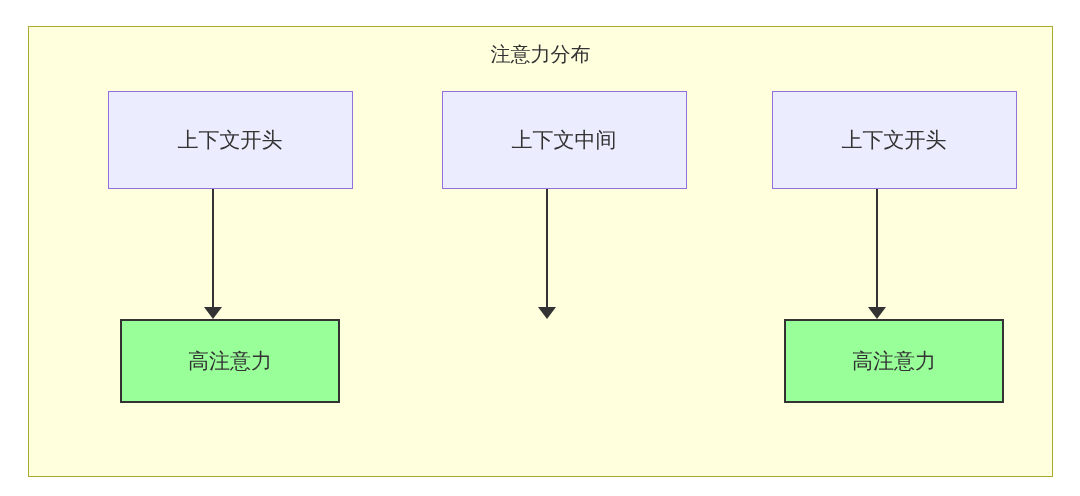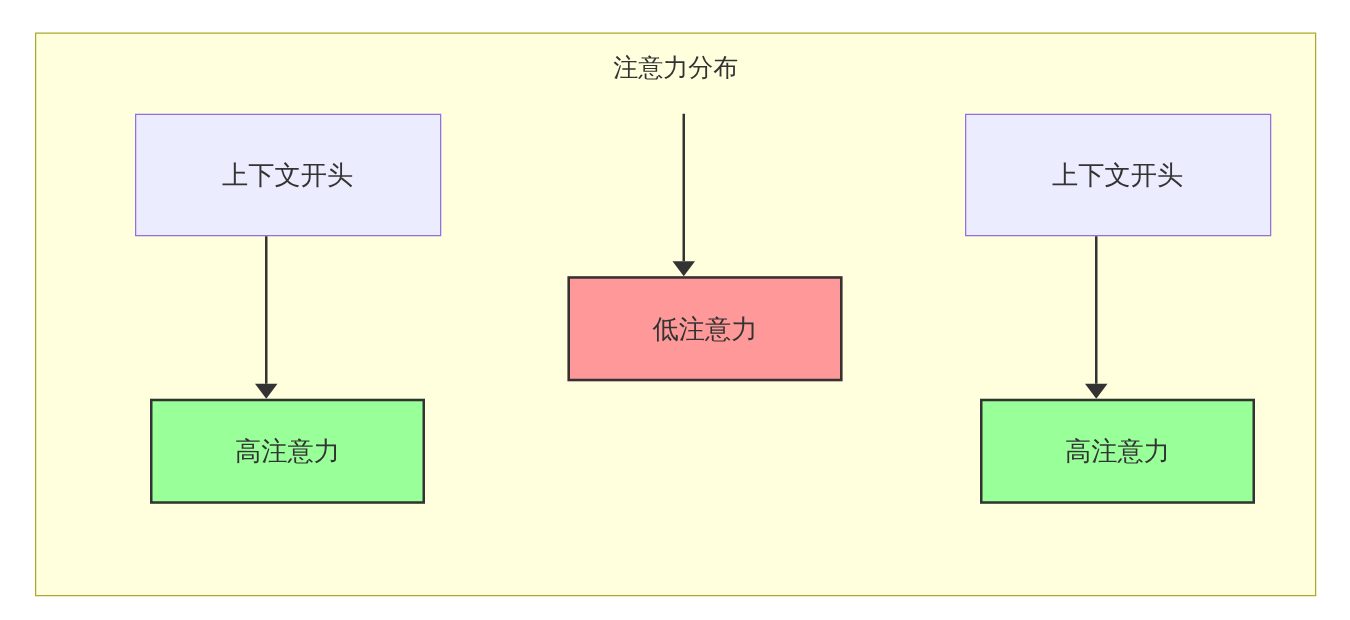--- a/index.html
+++ b/index.html
@@ -96,26 +96,26 @@
     <div class="arrow">
       <div class="arrow-line"></div>
       <div class="arrow-head"></div>
     </div>
     <div class="node target high">
       <span>高注意力</span>
     </div>
   </div>
 
   <div class="column col-1">
+    <div class="node source">
+      <span>上下文中间</span>
+    </div>
     <div class="arrow">
       <div class="arrow-line"></div>
       <div class="arrow-head"></div>
-    </div>
-    <div class="node target low">
-      <span>低注意力</span>
     </div>
   </div>
 
   <div class="column col-2">
     <div class="node source">
       <span>上下文开头</span>
     </div>
     <div class="arrow">
       <div class="arrow-line"></div>
       <div class="arrow-head"></div>

